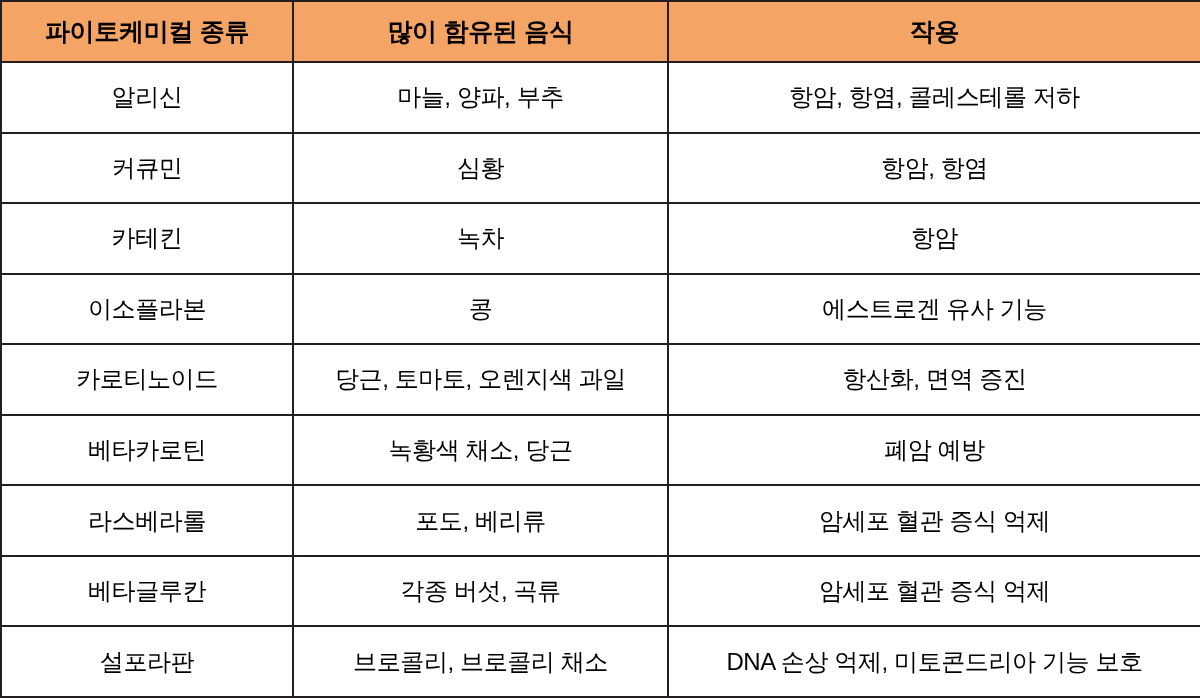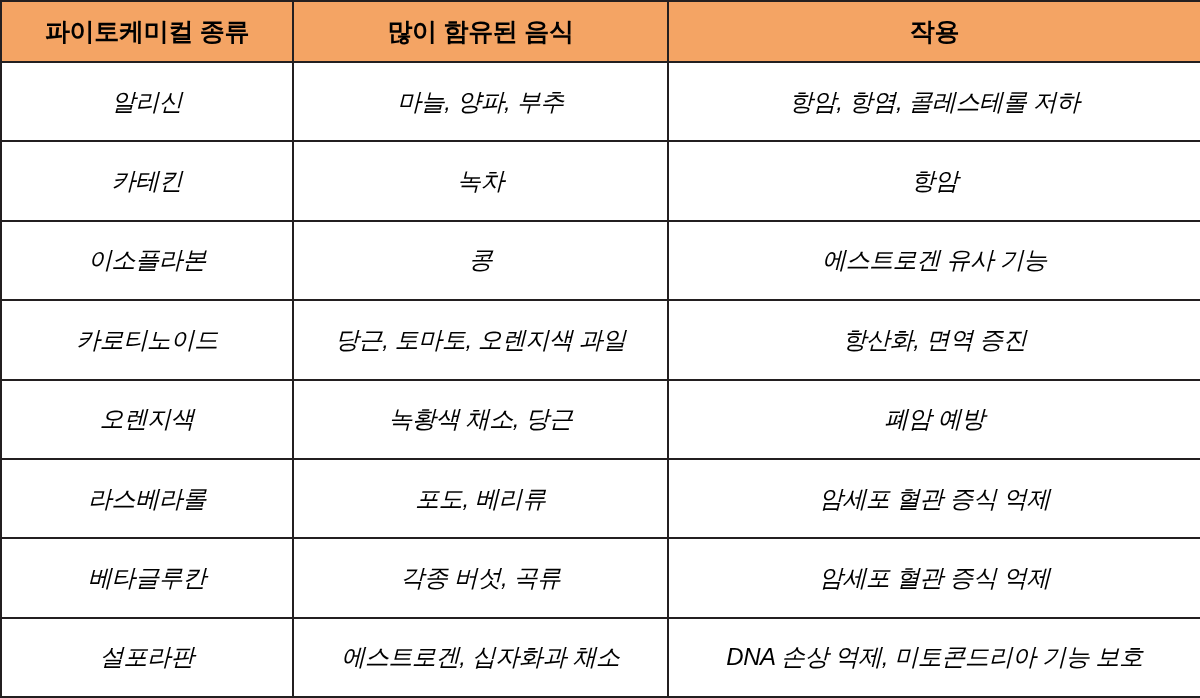--- a/index.html
+++ b/index.html
@@ -44,21 +44,20 @@
     height: 61px;
     letter-spacing: -0.3px;
   }
   table.phyto-table tbody td {
     background: #ffffff;
     color: #000000;
     font-weight: normal;
     font-size: 24px;
     height: 57px;
     letter-spacing: -0.4px;
-    font-style: italic;
   }
   table.phyto-table tbody tr td:first-child {
     font-size: 24px;
   }
 </style>
 </head>
 <body>
 
 <div class="table-wrap">
   <table class="phyto-table">
@@ -74,49 +73,54 @@
         <th>작용</th>
       </tr>
     </thead>
     <tbody>
       <tr>
         <td>알리신</td>
         <td>마늘, 양파, 부추</td>
         <td>항암, 항염, 콜레스테롤 저하</td>
       </tr>
       <tr>
+        <td>커큐민</td>
+        <td>심황</td>
+        <td>항암, 항염</td>
+      </tr>
+      <tr>
         <td>카테킨</td>
         <td>녹차</td>
         <td>항암</td>
       </tr>
       <tr>
         <td>이소플라본</td>
         <td>콩</td>
         <td>에스트로겐 유사 기능</td>
       </tr>
       <tr>
         <td>카로티노이드</td>
         <td>당근, 토마토, 오렌지색 과일</td>
         <td>항산화, 면역 증진</td>
       </tr>
       <tr>
-        <td>오렌지색</td>
+        <td>베타카로틴</td>
         <td>녹황색 채소, 당근</td>
         <td>폐암 예방</td>
       </tr>
       <tr>
         <td>라스베라롤</td>
         <td>포도, 베리류</td>
         <td>암세포 혈관 증식 억제</td>
       </tr>
       <tr>
         <td>베타글루칸</td>
         <td>각종 버섯, 곡류</td>
         <td>암세포 혈관 증식 억제</td>
       </tr>
       <tr>
         <td>설포라판</td>
-        <td>에스트로겐, 십자화과 채소</td>
+        <td>브로콜리, 브로콜리 채소</td>
         <td>DNA 손상 억제, 미토콘드리아 기능 보호</td>
       </tr>
     </tbody>
   </table>
 </div>
 
 </body></html>

